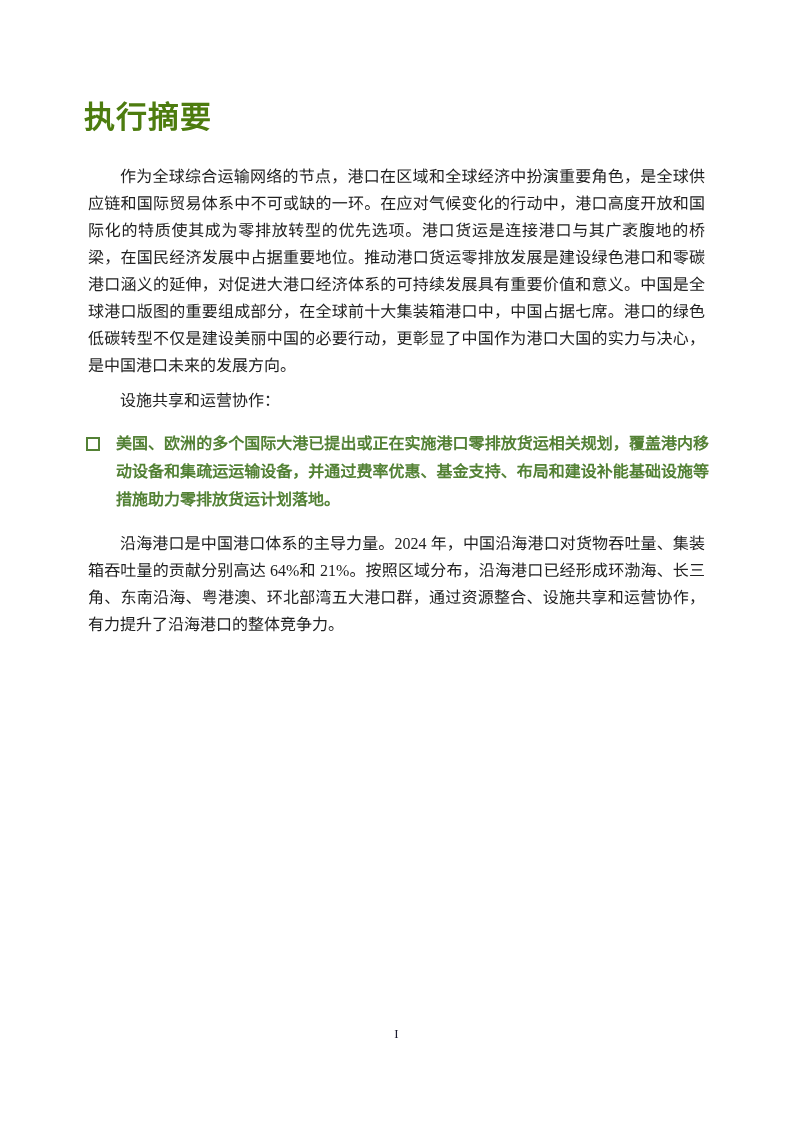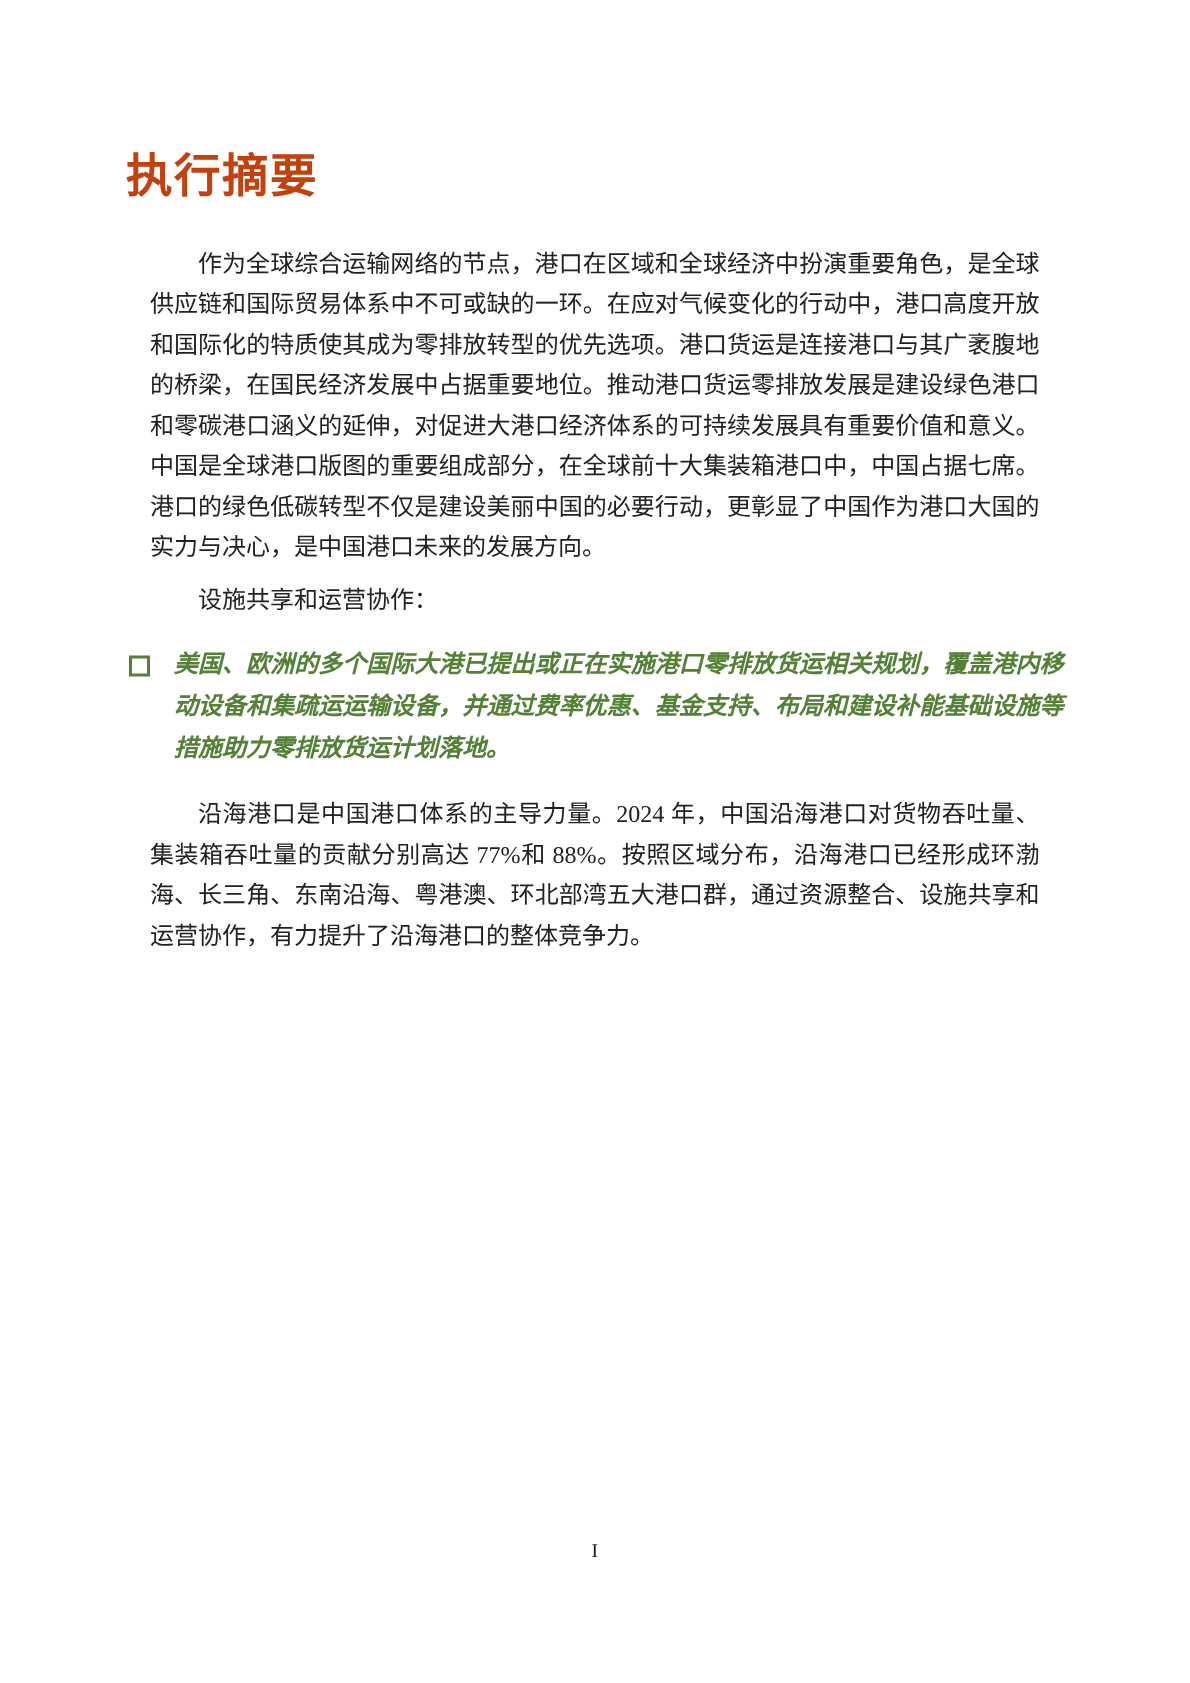--- a/index.html
+++ b/index.html
@@ -15,31 +15,31 @@
     background: #ffffff;
     overflow: hidden;
     font-family: "Liberation Serif", "DejaVu Serif", serif;
     color: #212121;
     box-sizing: border-box;
     padding: 92px 84px 0 84px;
   }
   .doc-title {
     font-size: 31px;
     font-weight: bold;
-    color: #c2410c;
+    color: #4d7c0f;
     margin: 0 0 26px 0;
     letter-spacing: 1px;
     font-family: "Liberation Serif", "DejaVu Serif", serif;
   }
   .para {
     font-size: 16px;
     line-height: 27px;
     text-align: justify;
     text-indent: 2em;
-    margin: 8px 16px;
+    margin: 8px 4px;
     color: #212121;
   }
   .bullet-item {
     display: flex;
     align-items: flex-start;
     margin: 16px 0;
   }
   .bullet-marker {
     flex: 0 0 auto;
     width: 10px;
@@ -48,21 +48,20 @@
     margin: 7px 16px 0 2px;
     background: transparent;
   }
   .bullet-text {
     flex: 1 1 auto;
     font-size: 16px;
     line-height: 28px;
     font-weight: bold;
     color: #538135;
     text-align: justify;
-    font-style: italic;
   }
   .page-footer {
     position: absolute;
     left: 0;
     right: 0;
     bottom: 80px;
     text-align: center;
     font-size: 13px;
     color: #1a1a2e;
     font-family: "Liberation Serif", "DejaVu Serif", serif;
@@ -80,17 +79,17 @@
 
   <p class="para">设施共享和运营协作：</p>
 
   <div class="bullet-item">
     <span class="bullet-marker"></span>
     <span class="bullet-text">美国、欧洲的多个国际大港已提出或正在实施港口零排放货运相关规划，覆盖港内移动设备和集疏运运输设备，并通过费率优惠、基金支持、布局和建设补能基础设施等措施助力零排放货运计划落地。</span>
   </div>
 
 
 
-  <p class="para">沿海港口是中国港口体系的主导力量。2024 年，中国沿海港口对货物吞吐量、集装箱吞吐量的贡献分别高达 77%和 88%。按照区域分布，沿海港口已经形成环渤海、长三角、东南沿海、粤港澳、环北部湾五大港口群，通过资源整合、设施共享和运营协作，有力提升了沿海港口的整体竞争力。</p>
+  <p class="para">沿海港口是中国港口体系的主导力量。2024 年，中国沿海港口对货物吞吐量、集装箱吞吐量的贡献分别高达 64%和 21%。按照区域分布，沿海港口已经形成环渤海、长三角、东南沿海、粤港澳、环北部湾五大港口群，通过资源整合、设施共享和运营协作，有力提升了沿海港口的整体竞争力。</p>
 
   <div class="page-footer">I</div>
 
 </div>
 
 </body></html>

